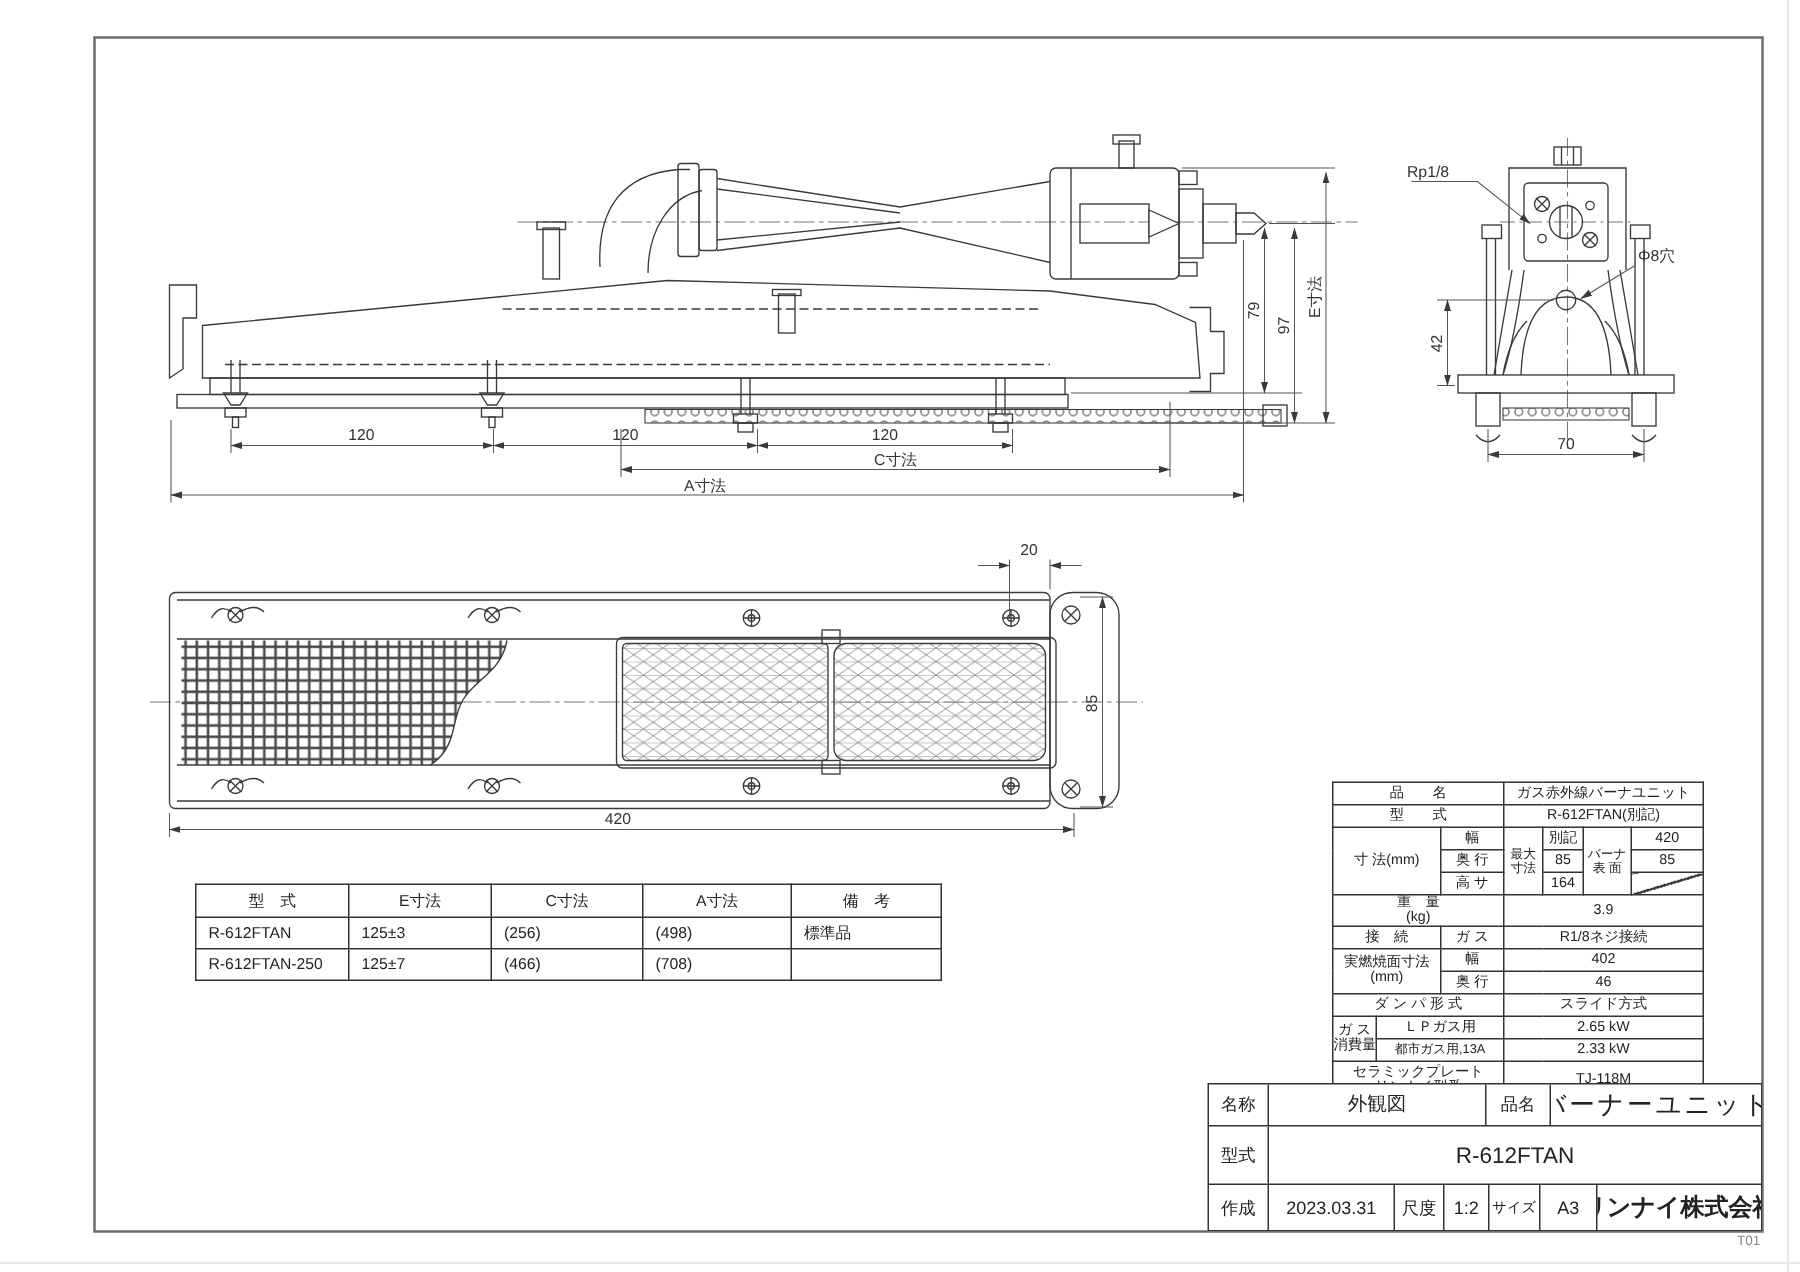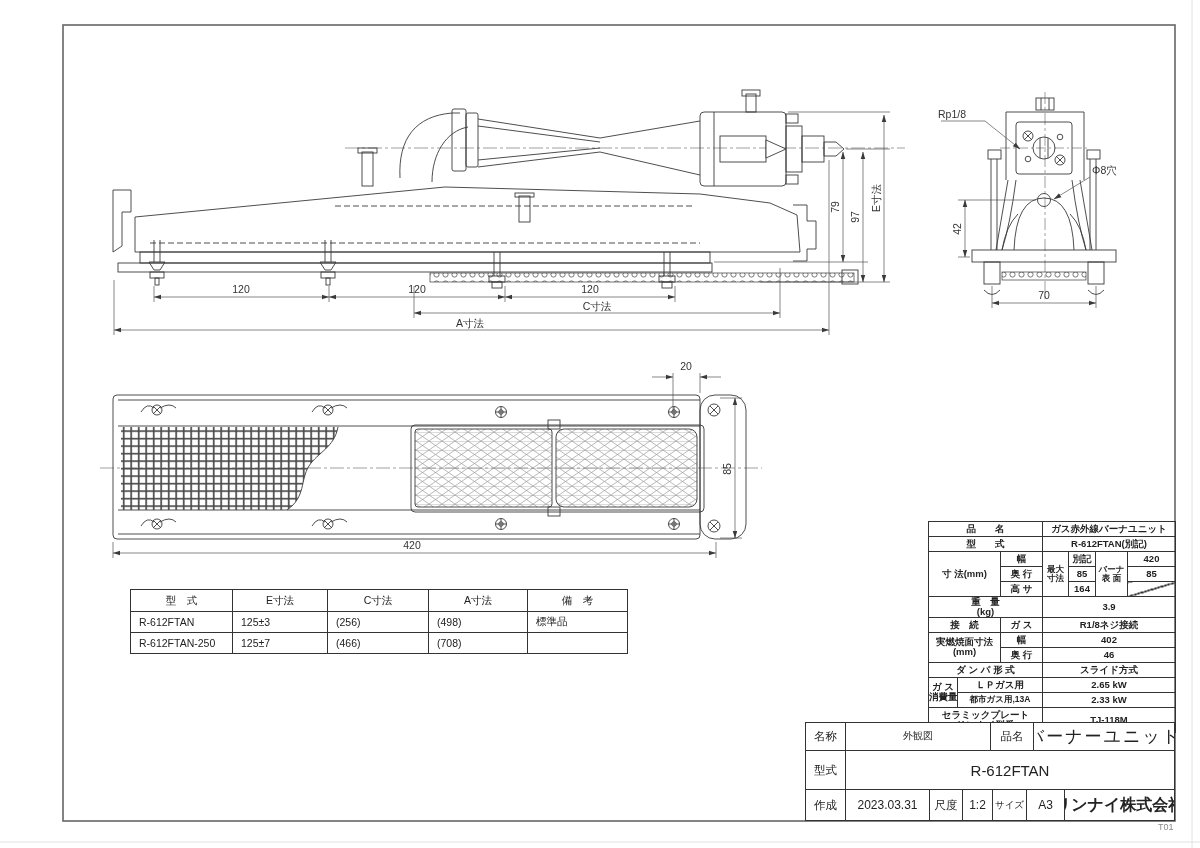--- a/index.html
+++ b/index.html
@@ -11,22 +11,22 @@
 
   
   table.variants{position:absolute;left:130px;top:589px;width:497px;border-collapse:collapse;
                  table-layout:fixed;font-size:10.5px;color:#222;}
   table.variants th,table.variants td{border:1px solid #333;height:20px;padding:0 0 0 8px;
                  font-weight:normal;text-align:left;overflow:hidden;white-space:nowrap;}
   table.variants th{text-align:center;padding:0;height:21px;}
   table.variants{border:1.5px solid #333;}
 
   
-  table.spec{position:absolute;left:928px;top:521px;width:247px;border-collapse:collapse;
-             table-layout:fixed;font-size:9.5px;color:#222;font-weight:bold;}
+  table.spec{position:absolute;left:888px;top:521px;width:247px;border-collapse:collapse;
+             table-layout:fixed;font-size:9.5px;color:#222;}
   table.spec td{border:1px solid #333;padding:0;text-align:center;overflow:hidden;
                 white-space:nowrap;height:14px;line-height:1.05;}
   table.spec{border:1.5px solid #333;}
   table.spec .two{line-height:1.1;}
   table.spec .two span{display:block;}
   table.spec .sb{}
   table.spec .sb div{display:flex;justify-content:space-between;padding:0 5px;flex-direction:column;}
   table.spec .small{font-size:8.5px;}
   td.diag{background-image:linear-gradient(to bottom right,transparent 47%,#333 47%,#333 53%,transparent 53%);}
 
@@ -452,21 +452,21 @@
       <span>リンナイ型番</span>
     </td>
     <td colspan="4">TJ-118M</td>
   </tr>
 </tbody>
     </table>
 
 <div class="tb">
   <div class="row" style="height:27px">
     <div class="cell lab" style="width:40px">名称</div>
-    <div class="cell" style="width:145px;font-size:10px">外観図</div>
+    <div class="cell" style="width:145px;font-size:13px">外観図</div>
     <div class="cell lab" style="width:43px">品名</div>
     <div class="cell" style="flex:1;font-size:17px;letter-spacing:2px">バーナーユニット</div>
   </div>
   <div class="row" style="height:39px">
     <div class="cell lab" style="width:40px">型式</div>
     <div class="cell" style="flex:1;font-size:15px">R-612FTAN</div>
   </div>
   <div class="row" style="height:30px">
     <div class="cell lab" style="width:40px">作成</div>
     <div class="cell" style="width:84px;font-size:12px">2023.03.31</div>

